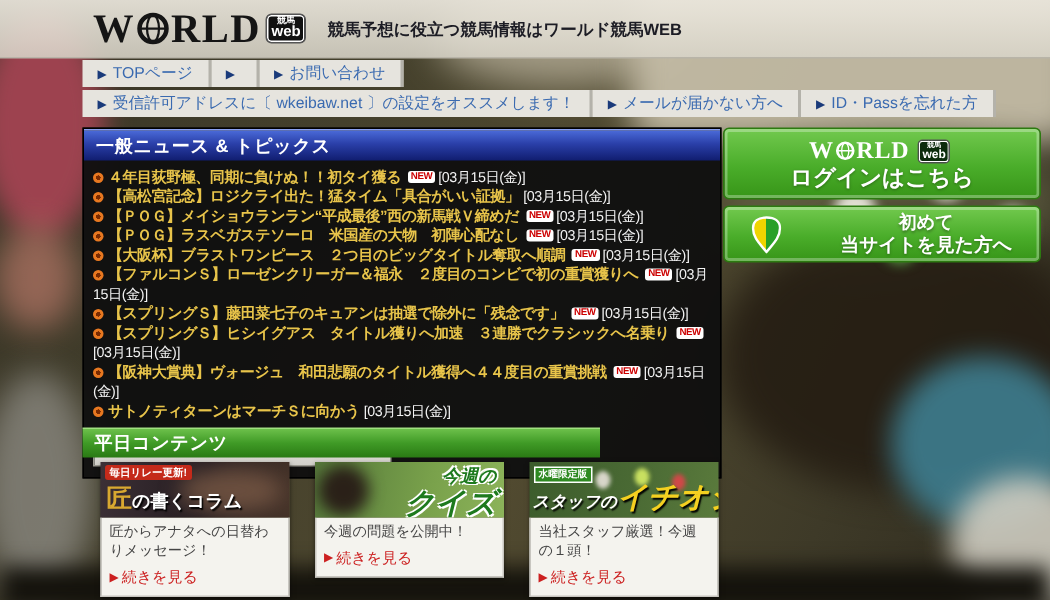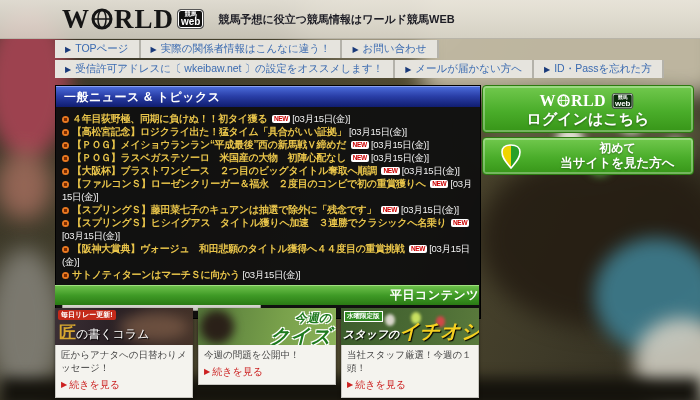--- a/index.html
+++ b/index.html
@@ -58,30 +58,30 @@
   .login-btn{top:85px;height:46px;}
   .login-logo{display:inline-flex;align-items:center;line-height:1;}
   .login-logo .logo-text{font-size:16px;color:#fff;letter-spacing:.5px;}
   .login-logo .logo-badge{box-shadow:inset 0 0 0 1px #fff;background:#0b2b0b;transform:scale(.8);}
   .login-label{color:#fff;font-weight:bold;font-size:15px;line-height:1.1;text-shadow:0 1px 2px rgba(0,0,0,.35);}
   .beginner-btn{top:137px;height:36px;flex-direction:row;gap:7px;}
   .beginner-txt{display:flex;flex-direction:column;align-items:center;color:#fff;font-weight:bold;line-height:1.15;text-shadow:0 1px 2px rgba(0,0,0,.35);margin-left:32px;}
   .beginner-txt .l1{font-size:12px;} .beginner-txt .l2{font-size:12.5px;}
 
   
-  .bar-green{position:absolute;left:55px;top:285px;width:424px;background:linear-gradient(180deg,#6cc04a 0%,#3f9a26 50%,#2a7a14 100%);border-top:1px solid #a0e080;box-sizing:border-box;justify-content:flex-end;}
+  .bar-green{position:absolute;left:55px;top:285px;width:345px;background:linear-gradient(180deg,#6cc04a 0%,#3f9a26 50%,#2a7a14 100%);border-top:1px solid #a0e080;box-sizing:border-box;}
   .cards{position:absolute;left:55px;top:308px;width:424px;display:flex;gap:5px;align-items:flex-start;}
-  .card{flex:1;display:flex;flex-direction:column;box-shadow:0 1px 3px rgba(0,0,0,.5);cursor:pointer;}
+  .card{flex:1;display:flex;flex-direction:column;box-shadow:0 1px 3px rgba(0,0,0,.5);cursor:pointer;margin-left:12px;}
   .card-banner{position:relative;height:37px;overflow:hidden;}
   .banner1{background:linear-gradient(100deg,#3c3036 0%,#241c20 55%,#443228 100%);}
   .banner1 .men{position:absolute;right:4px;top:4px;width:70px;height:30px;border-radius:50%;background:#7a5a46;filter:blur(7px);opacity:.8;}
   .badge-red{position:absolute;left:3px;top:2px;background:#c42a1a;color:#fff;font-size:7px;font-weight:bold;padding:0 3px;border-radius:2px;}
   .title1{position:absolute;left:4px;bottom:1px;white-space:nowrap;}
   .t-takumi{font-family:"Liberation Serif","DejaVu Serif",serif;color:#d8a830;font-size:17px;font-weight:bold;}
-  .t-rest{color:#fff;font-size:12px;font-weight:normal;text-shadow:1px 1px 1px #000;}
+  .t-rest{color:#fff;font-size:12px;font-weight:bold;text-shadow:1px 1px 1px #000;}
   .banner2{background:linear-gradient(100deg,#55783a 0%,#79a14b 60%,#8cb35a 100%);}
   .banner2 .horse{position:absolute;left:2px;top:2px;width:34px;height:34px;background:#2a2018;border-radius:50%;filter:blur(5px);}
   .title2{position:absolute;right:5px;top:1px;text-align:right;line-height:1.05;color:#1e7a1e;font-weight:bold;font-style:italic;text-shadow:-1px -1px 0 #fff,1px -1px 0 #fff,-1px 1px 0 #fff,1px 1px 0 #fff;}
   .title2 .q1{font-size:12px;} .title2 .q2{font-size:20px;display:block;}
   .banner3{background:linear-gradient(100deg,#3c5c2c 0%,#4a6a34 55%,#5a7a3c 100%);}
   .banner3 .dot{position:absolute;border-radius:50%;filter:blur(1.5px);}
   .badge-green{position:absolute;left:3px;top:3px;background:#2f8a22;border:1px solid #fff;color:#fff;font-size:6.5px;font-weight:bold;padding:0 2px;}
   .title3{position:absolute;left:2px;bottom:0;white-space:nowrap;}
   .t-staff{color:#fff;font-size:11px;font-weight:bold;font-style:italic;text-shadow:1px 1px 1px #000;}
   .t-ichioshi{color:#f5d020;font-size:20px;font-weight:bold;font-style:italic;text-shadow:1px 1px 1px #000;}
@@ -128,21 +128,20 @@
     <span class="tagline">競馬予想に役立つ競馬情報はワールド競馬WEB</span>
   </div>
 
   <div class="nav nav1">
     <span class="nav-item">
       <span class="arr">▶</span>
       <span>TOPページ</span>
     </span>
     <span class="nav-item">
       <span class="arr">▶</span>
-      <span>実際の関係者情報はこんなに違う！</span>
     </span>
     <span class="nav-item">
       <span class="arr">▶</span>
       <span>お問い合わせ</span>
     </span>
   </div>
 
   <div class="nav nav2">
     <span class="nav-item">
       <span class="arr">▶</span>

